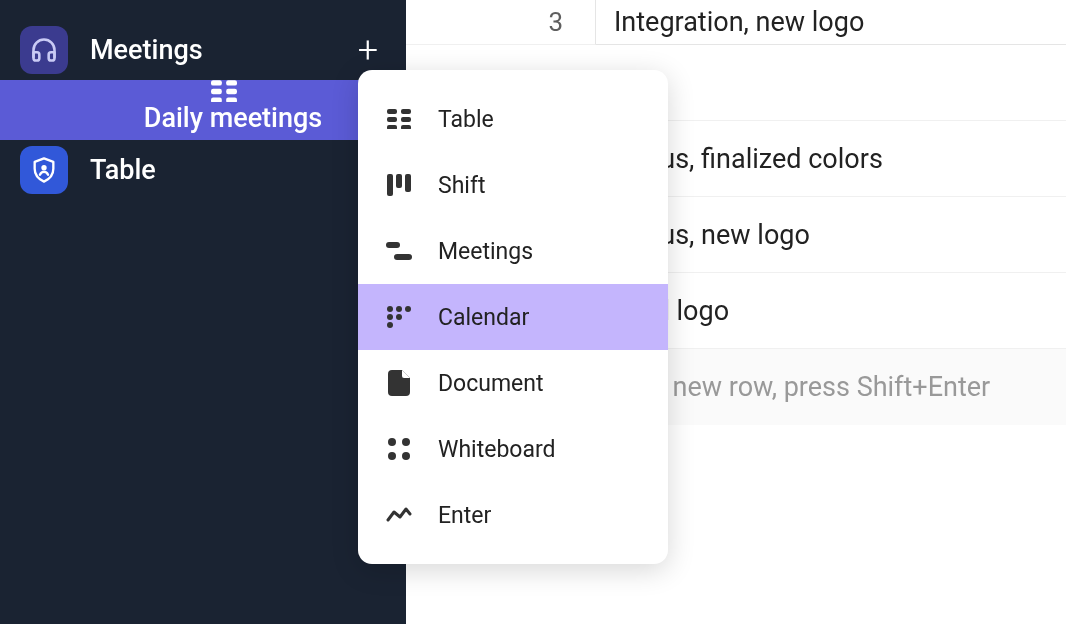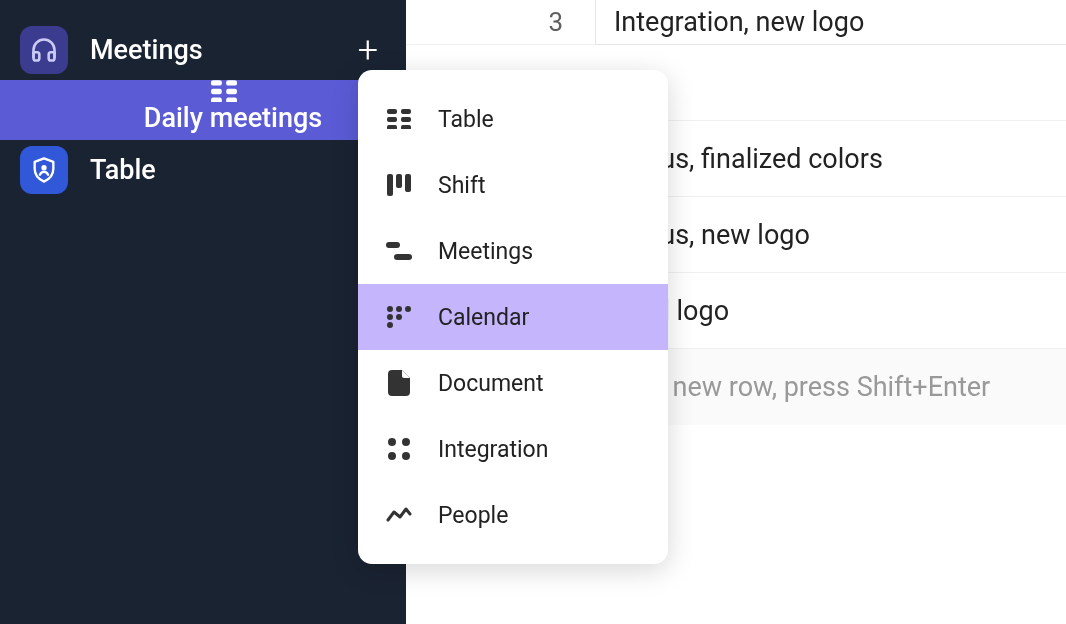--- a/index.html
+++ b/index.html
@@ -263,25 +263,25 @@
     </div>
     <div class="dropdown-item">
       <span class="dropdown-icon">
         <svg width="24" height="24" viewBox="0 0 24 24" fill="#333">
           <circle cx="5" cy="5" r="4"></circle>
           <circle cx="19" cy="5" r="4"></circle>
           <circle cx="5" cy="19" r="4"></circle>
           <circle cx="19" cy="19" r="4"></circle>
         </svg>
       </span>
-      <span>Integration</span>
+      <span>Whiteboard</span>
     </div>
     <div class="dropdown-item">
       <span class="dropdown-icon">
         <svg width="26" height="18" viewBox="0 0 26 18" fill="none" stroke="#333" stroke-width="3" stroke-linecap="round" stroke-linejoin="round">
           <polyline points="2,14 8,6 14,11 20,3 24,8"></polyline>
         </svg>
       </span>
-      <span>People</span>
+      <span>Enter</span>
     </div>
   </div>
 
 </div>
 
 </body></html>

